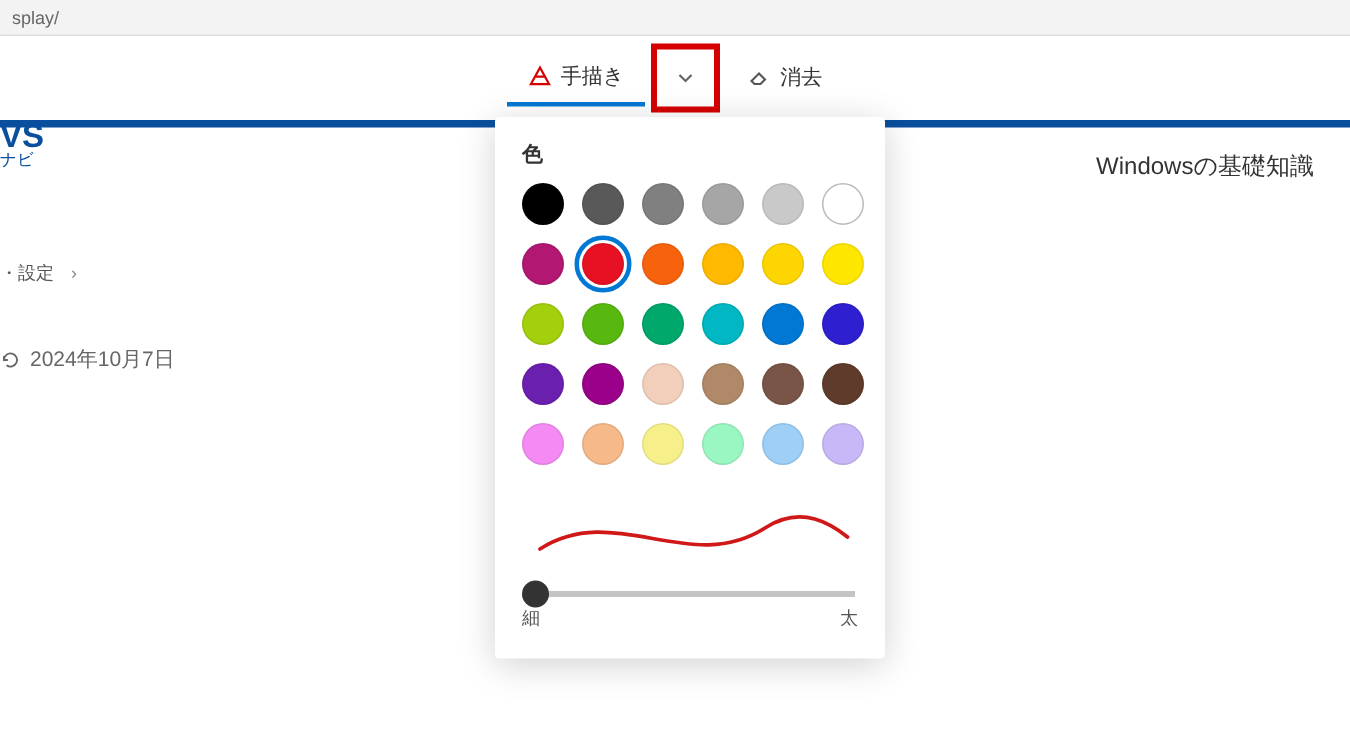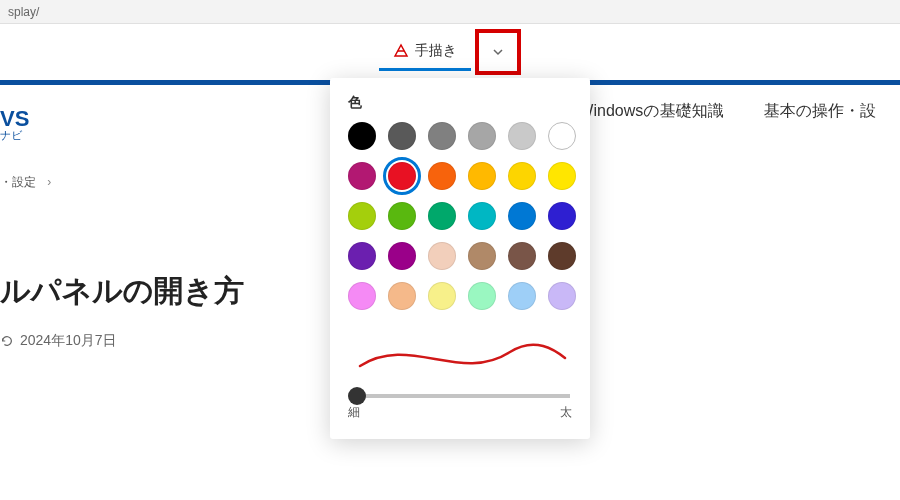--- a/index.html
+++ b/index.html
@@ -6,21 +6,21 @@
   body { font-family: "Segoe UI", "Meiryo", sans-serif; background: #fff; width: 900px; height: 500px; overflow: hidden; position: relative; color: #333; }
   .url-bar { height: 24px; background: #f3f3f3; border-bottom: 1px solid #e0e0e0; font-size: 12px; color: #666; padding: 4px 8px; display: flex; align-items: center; }
   .toolbar { height: 56px; background: #fff; display: flex; align-items: center; justify-content: center; gap: 4px; position: relative; }
   .toolbar-btn { display: flex; align-items: center; gap: 6px; padding: 8px 14px; font-size: 14px; background: transparent; border: none; cursor: pointer; color: #333; }
   .toolbar-btn.drawing { border-bottom: 3px solid #0078d4; }
   .highlight-box { border: 4px solid #d50000; padding: 2px; }
   .chevron-btn { width: 34px; height: 34px; display: flex; align-items: center; justify-content: center; background: #fff; border: none; cursor: pointer; }
   .page-content { position: relative; padding: 0; }
   .nav-row { height: 58px; border-top: 5px solid #0a4f9e; display: flex; align-items: center; justify-content: flex-end; gap: 40px; padding: 0 24px; background: #fff; }
   .nav-item { font-size: 16px; color: #333; cursor: pointer; }
-  .nav-logo { position: absolute; left: 0; top: 0; color: #0a4f9e; font-weight: 800; font-size: 22px; line-height: 1; padding-left: 0; margin-top: 28px; }
+  .nav-logo { position: absolute; left: 0; top: 0; color: #0a4f9e; font-weight: 800; font-size: 22px; line-height: 1; padding-left: 0; }
   .nav-logo .sub { font-size: 11px; font-weight: 400; color: #0a4f9e; }
   .breadcrumb { font-size: 12px; color: #555; padding: 36px 0 20px 0; }
   .breadcrumb .sep { margin: 0 8px; color: #888; }
   .article-title { font-size: 30px; font-weight: 700; color: #222; margin-top: 60px; }
   .article-date { display: flex; align-items: center; gap: 6px; font-size: 14px; color: #666; margin-top: 20px; }
   .popup { position: absolute; left: 330px; top: 78px; width: 260px; background: #fff; box-shadow: 0 4px 24px rgba(0,0,0,0.18); padding: 16px 18px 18px; z-index: 10; border-radius: 3px; }
   .popup h4 { font-size: 14px; font-weight: 600; color: #333; margin-bottom: 10px; }
   .swatch-grid { display: grid; grid-template-columns: repeat(6, 28px); gap: 12px 12px; margin-bottom: 18px; }
   .swatch { width: 28px; height: 28px; border-radius: 50%; cursor: pointer; border: 1px solid rgba(0,0,0,0.08); }
   .swatch.white { border: 1px solid #bbb; }
@@ -51,38 +51,44 @@
   </button>
   <span class="highlight-box">
     <button class="chevron-btn">
       <span>
         <svg width="14" height="14" viewBox="0 0 14 14">
             <path d="M3 5 L7 9 L11 5" fill="none" stroke="#666" stroke-width="1.5"></path>
           </svg>
       </span>
     </button>
   </span>
+  <button class="toolbar-btn">
+    <span>
+      <svg width="16" height="16" viewBox="0 0 16 16">
+          <path d="M3 10 L8 5 L12 9 L9 12 L5 12 Z" fill="none" stroke="#555" stroke-width="1.4"></path>
+        </svg>
+    </span>
+    <span>消去</span>
+  </button>
 </div>
 
 <div class="page-content">
   <div class="nav-row">
     <div class="nav-logo">
       <div>VS</div>
       <div class="sub">ナビ</div>
     </div>
     <a class="nav-item">Windowsの基礎知識</a>
-    <a class="nav-item">基本の操作・設</a>
   </div>
 
   <div class="breadcrumb">
     <span>・設定</span>
     <span class="sep">›</span>
   </div>
 
-  <h1 class="article-title">ルパネルの開き方</h1>
   <div class="article-date">
     <span>
       <svg width="14" height="14" viewBox="0 0 16 16">
           <path d="M3 8 A5 5 0 1 1 5 12" fill="none" stroke="#666" stroke-width="1.4"></path>
           <path d="M3 5 L3 8 L6 8" fill="none" stroke="#666" stroke-width="1.4"></path>
         </svg>
     </span>
     <span>2024年10月7日</span>
   </div>
 </div>

